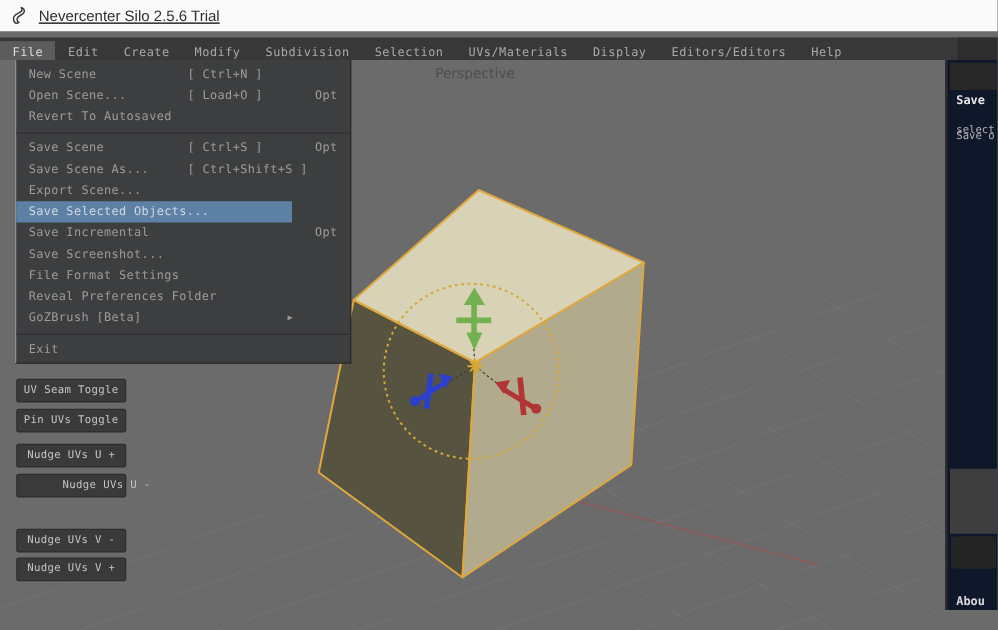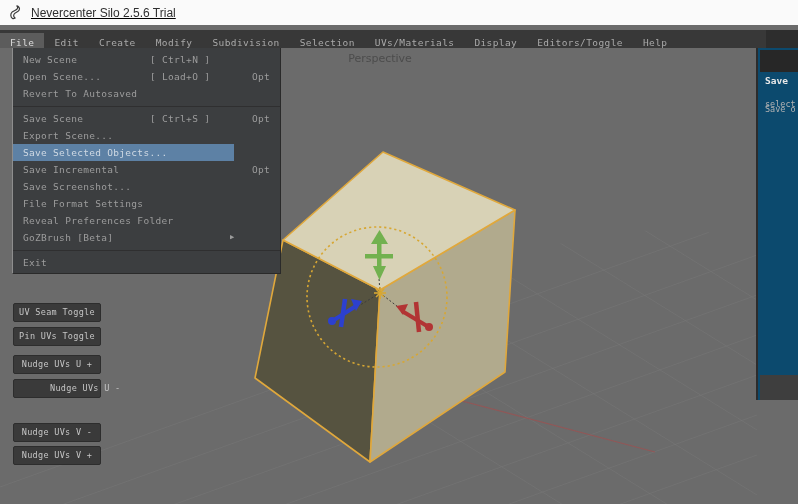--- a/index.html
+++ b/index.html
@@ -44,21 +44,21 @@
   .mrow .ms { position:absolute; left:137px; }
   .mrow .mo { position:absolute; left:239px; }
   .mrow .marrow { position:absolute; left:217px; font-size:7px; }
   .mrow.hl { background:linear-gradient(to right,#5d81a5 0,#5d81a5 221px,rgba(0,0,0,0) 221px);
              color:#cfd9e3; }
   .msep { height:8px; position:relative; }
   .msep::after { content:""; position:absolute; left:0; right:0; top:4px; height:1px;
                  background:#2f2f30; }
 
   
-  #right-panel { left:756px; top:48px; width:42px; height:352px; background:#0c4a6e;
+  #right-panel { left:756px; top:48px; width:42px; height:440px; background:#0f172a;
                  border-left:2px solid #2c2c2c; overflow:hidden; z-index:20; }
   #rp-header { position:absolute; left:2px; right:0; top:2px; height:22px; background:#272727; }
   #rp-title { position:absolute; left:7px; top:27px; font-size:9.5px; font-weight:bold;
               color:#e8e8e8; white-space:nowrap; }
   .rp-desc { position:absolute; left:7px; font-size:8.5px; color:#b2b2b2; white-space:nowrap; }
   #rp-section { position:absolute; left:2px; right:0; top:327px; height:52px; background:#3e3e3e; }
   #rp-button { position:absolute; left:3px; right:1px; top:381px; height:26px;
                background:#242424; border-radius:3px; }
   #rp-about-title { position:absolute; left:7px; top:428px; font-size:9.5px; font-weight:bold;
                     color:#dcdcdc; white-space:nowrap; }
@@ -79,21 +79,21 @@
 
 <div id="menubar" class="abs">
   <span class="mb-item active">File</span>
   <span class="mb-item">Edit</span>
   <span class="mb-item">Create</span>
   <span class="mb-item">Modify</span>
   <span class="mb-item">Subdivision</span>
   <span class="mb-item">Selection</span>
   <span class="mb-item">UVs/Materials</span>
   <span class="mb-item">Display</span>
-  <span class="mb-item">Editors/Toggle</span>
+  <span class="mb-item">Editors/Editors</span>
   <span class="mb-item">Help</span>
 </div>
 <div id="menubar-corner" class="abs"></div>
 
 <div id="viewport" class="abs">
   <svg width="757" height="456" viewBox="0 48 757 456">
     <defs>
       <clipPath id="floorclip">
         <polygon points="0,462 400,268 688,224 757,252 757,504 0,504"></polygon>
       </clipPath>
@@ -181,20 +181,24 @@
   <div class="mrow">
     <span class="ml">Revert To Autosaved</span>
   </div>
   <div class="msep"></div>
   <div class="mrow">
     <span class="ml">Save Scene</span>
     <span class="ms">[ Ctrl+S ]</span>
     <span class="mo">Opt</span>
   </div>
   <div class="mrow">
+    <span class="ml">Save Scene As...</span>
+    <span class="ms">[ Ctrl+Shift+S ]</span>
+  </div>
+  <div class="mrow">
     <span class="ml">Export Scene...</span>
   </div>
   <div class="mrow hl">
     <span class="ml">Save Selected Objects...</span>
   </div>
   <div class="mrow">
     <span class="ml">Save Incremental</span>
     <span class="mo">Opt</span>
   </div>
   <div class="mrow">

